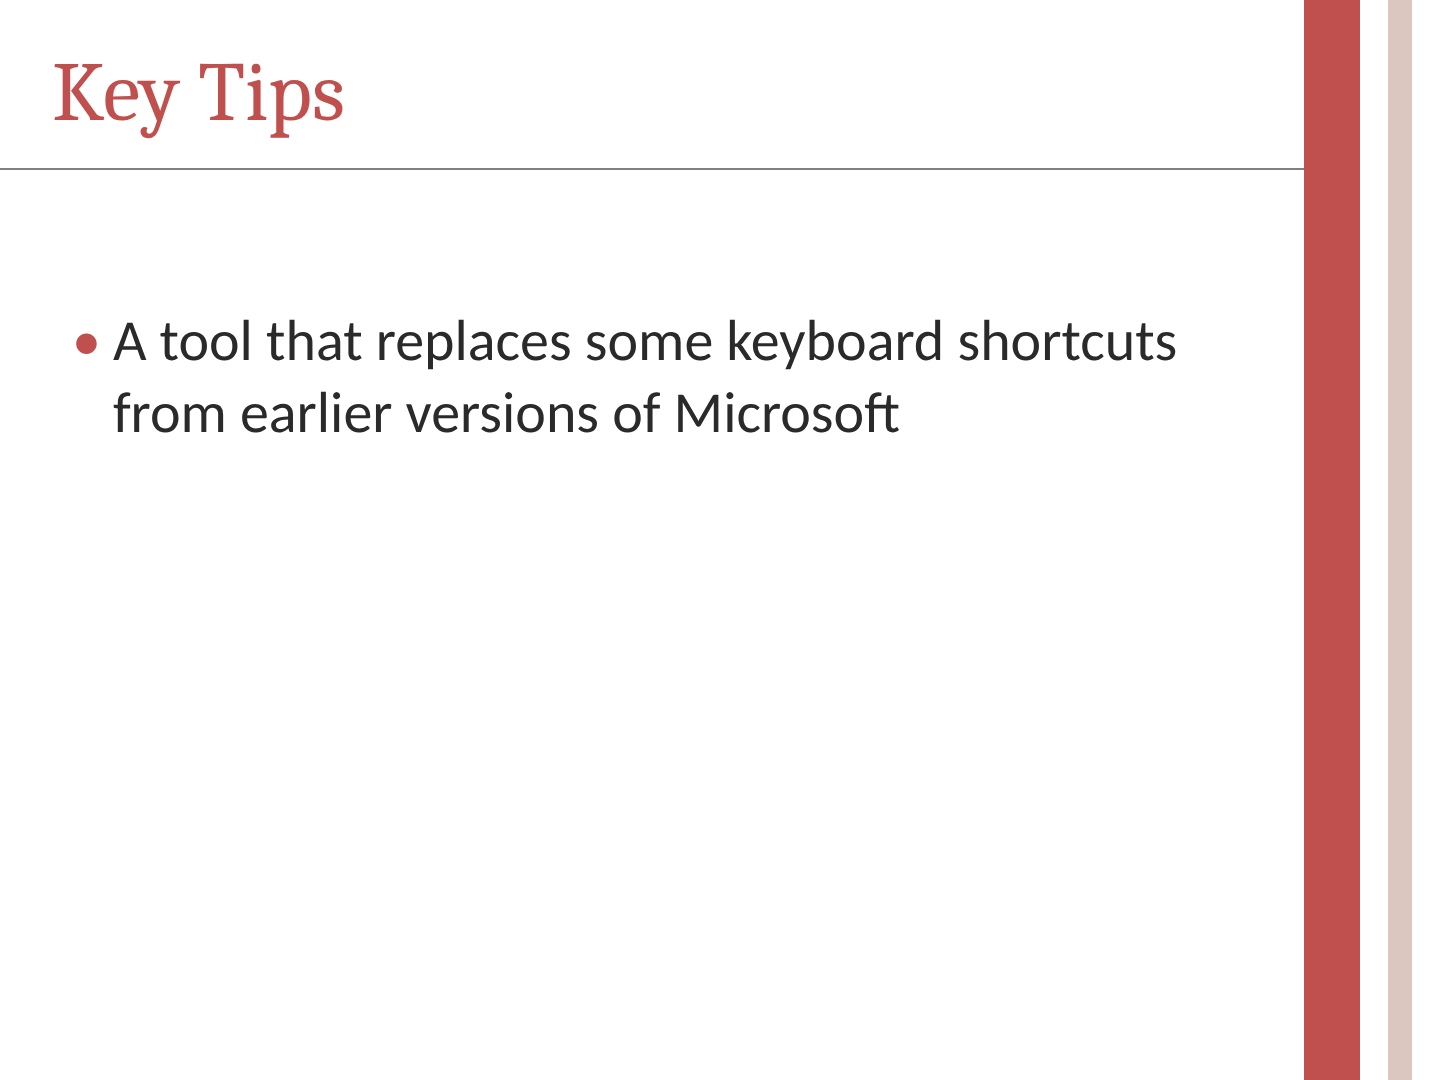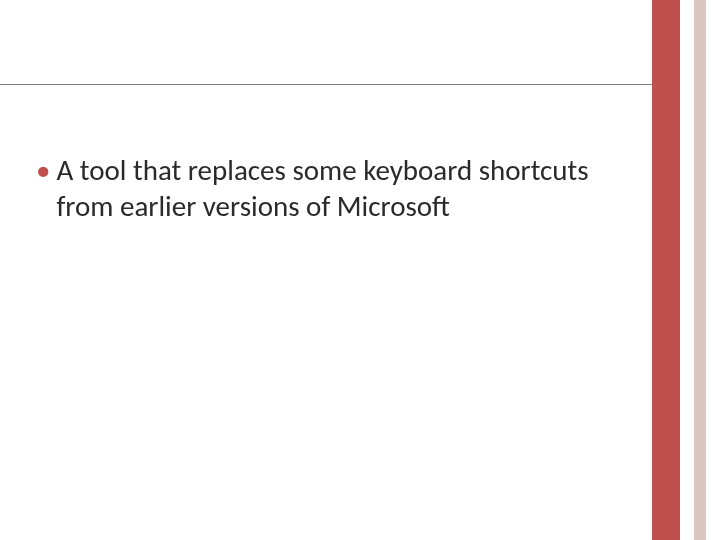--- a/index.html
+++ b/index.html
@@ -81,20 +81,21 @@
     }
     .accent-right {
       width: 14px;
       background: #ffffff;
     }
   </style>
 </head>
 <body>
 
 <div class="slide">
+  <h1 class="title">Key Tips</h1>
   <div class="underline"></div>
   <div class="content">
     <div class="bullet-item">
       <span class="bullet">•</span>
       <span class="bullet-text">A tool that replaces some keyboard shortcuts from earlier versions of Microsoft</span>
     </div>
   </div>
   <div class="accent-bar">
     <div class="accent-thick"></div>
     <div class="accent-gap"></div>

